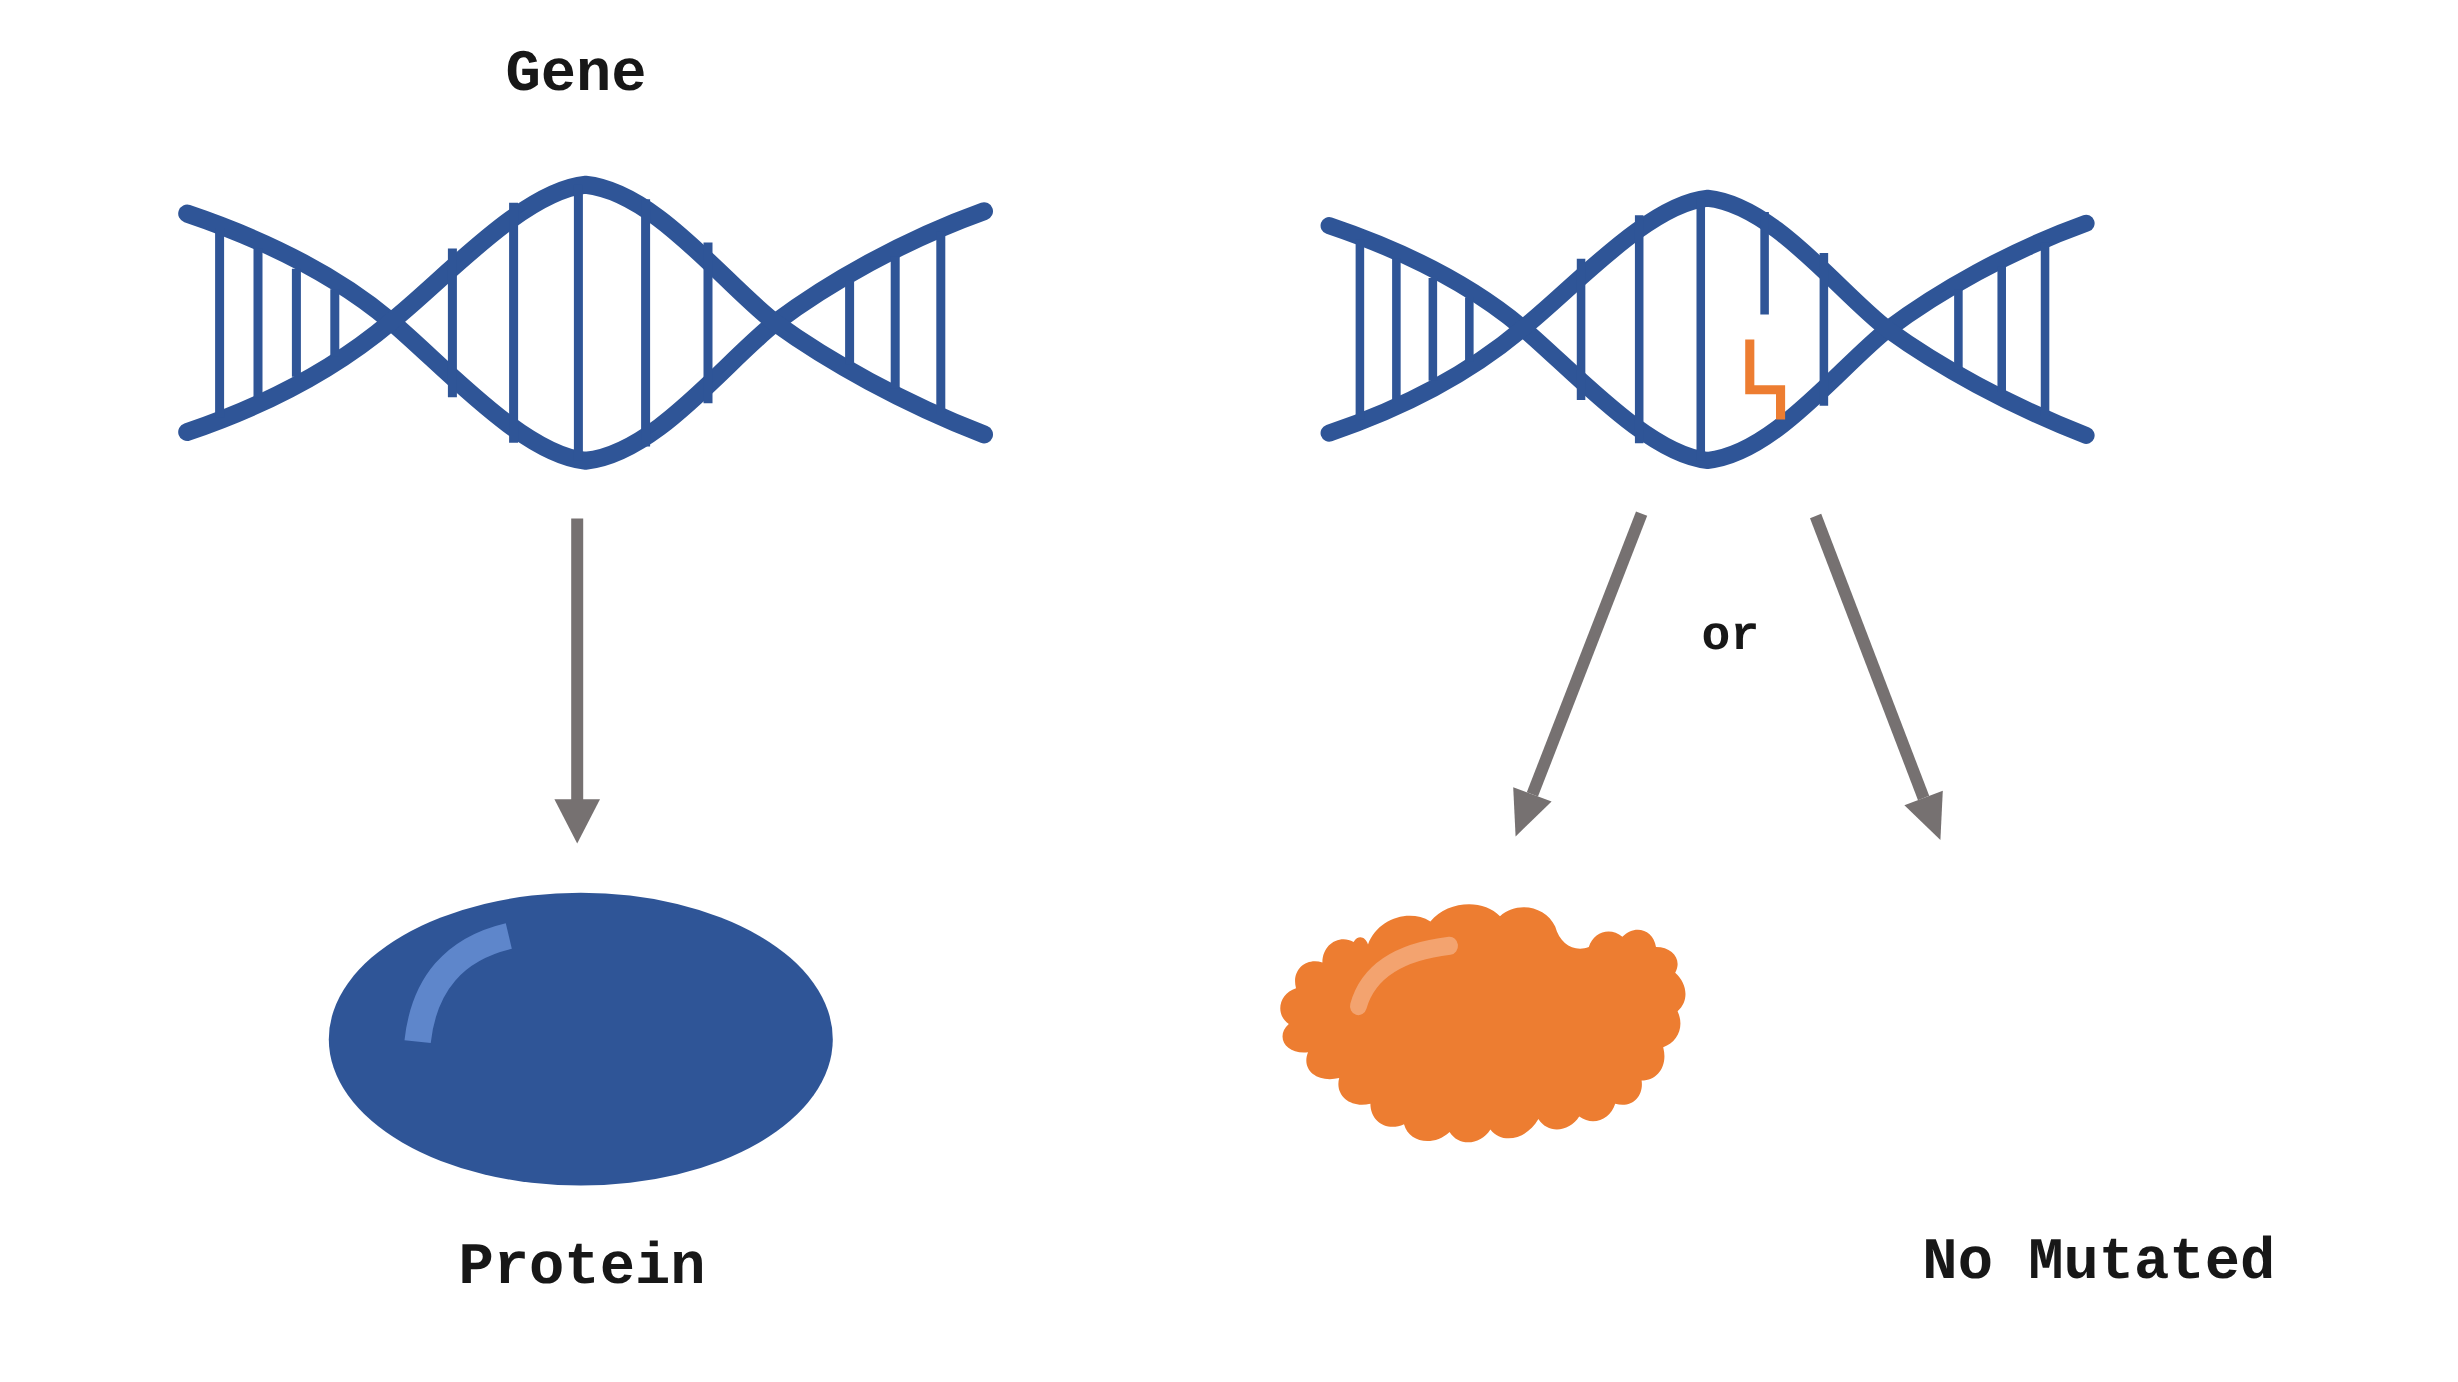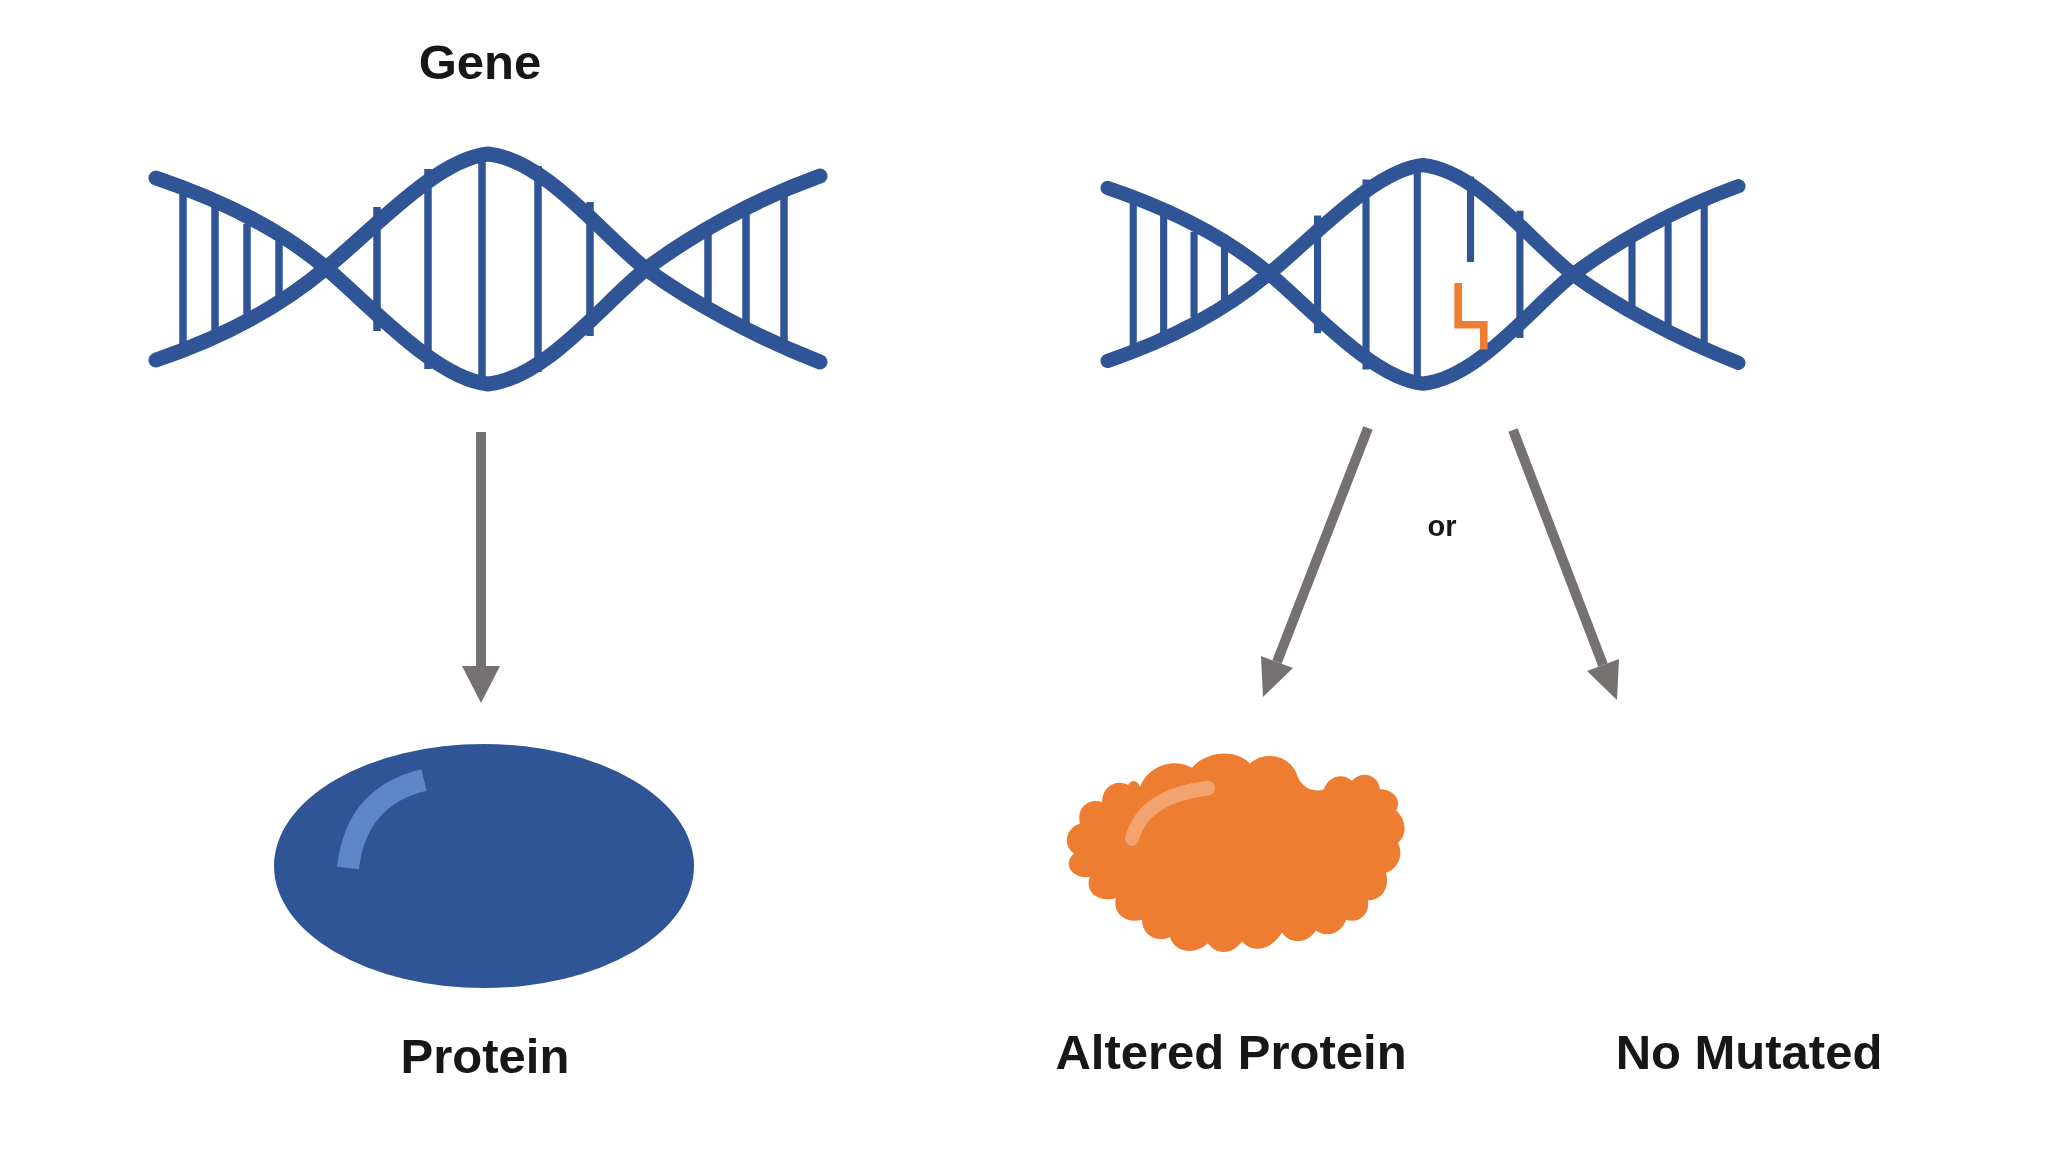--- a/index.html
+++ b/index.html
@@ -4,30 +4,30 @@
 <style>
   :root{
     --dna-blue:#2F5597; --mutation-orange:#ED7D31; --protein-blue:#2F5597;
     --protein-highlight:#5E86CB; --altered-orange:#ED7D31; --altered-highlight:#F3A36F;
     --arrow-gray:#767171; --text:#171717; --background:#FFFFFF;
   }
   html,body{margin:0;padding:0;}
   .canvas{
     position:relative; width:2048px; height:1152px;
     background:var(--background); overflow:hidden;
-    font-family:Liberation Sans, sans-serif;
+    font-family:Liberation Mono, monospace;
     border-radius:30px;
   }
   .diagram-svg{position:absolute; left:0; top:0;}
   .label{
     position:absolute; transform:translateX(-50%);
     font-weight:bold; font-size:49px; line-height:1;
     color:var(--text); white-space:nowrap;
   }
-  .label.small{font-size:29px;}
+  .label.small{font-size:40px;}
   .strand{stroke:var(--dna-blue); stroke-width:15; fill:none; stroke-linecap:round; stroke-linejoin:round;}
   .rung{stroke:var(--dna-blue); stroke-width:7.5; fill:none; stroke-linecap:butt;}
   .mut-step{stroke:var(--mutation-orange); stroke-width:8; fill:none; stroke-linecap:butt; stroke-linejoin:miter;}
   .arrow-line{stroke:var(--arrow-gray); stroke-width:10; fill:none;}
   .arrow-head{fill:var(--arrow-gray); stroke:none;}
   .protein-fill{fill:var(--protein-blue); stroke:none;}
   .protein-shine{stroke:var(--protein-highlight); stroke-width:22; fill:none; stroke-linecap:butt;}
   .blob-fill{fill:var(--altered-orange); stroke:none;}
   .blob-shine{stroke:var(--altered-highlight); stroke-width:14; fill:none; stroke-linecap:round;}
 </style>
@@ -113,16 +113,15 @@
     </g>
   </svg>
 
   <div class="label" style="left:480px; top:38px;">Gene</div>
 
 
   <div class="label small" style="left:1442px; top:512px;">or</div>
 
   <div class="label" style="left:485px; top:1032px;">Protein</div>
 
-  <div class="label" style="left:1231px; top:1028px;">Altered Protein</div>
 
   <div class="label" style="left:1749px; top:1028px;">No Mutated</div>
 </div>
 
 </body></html>

